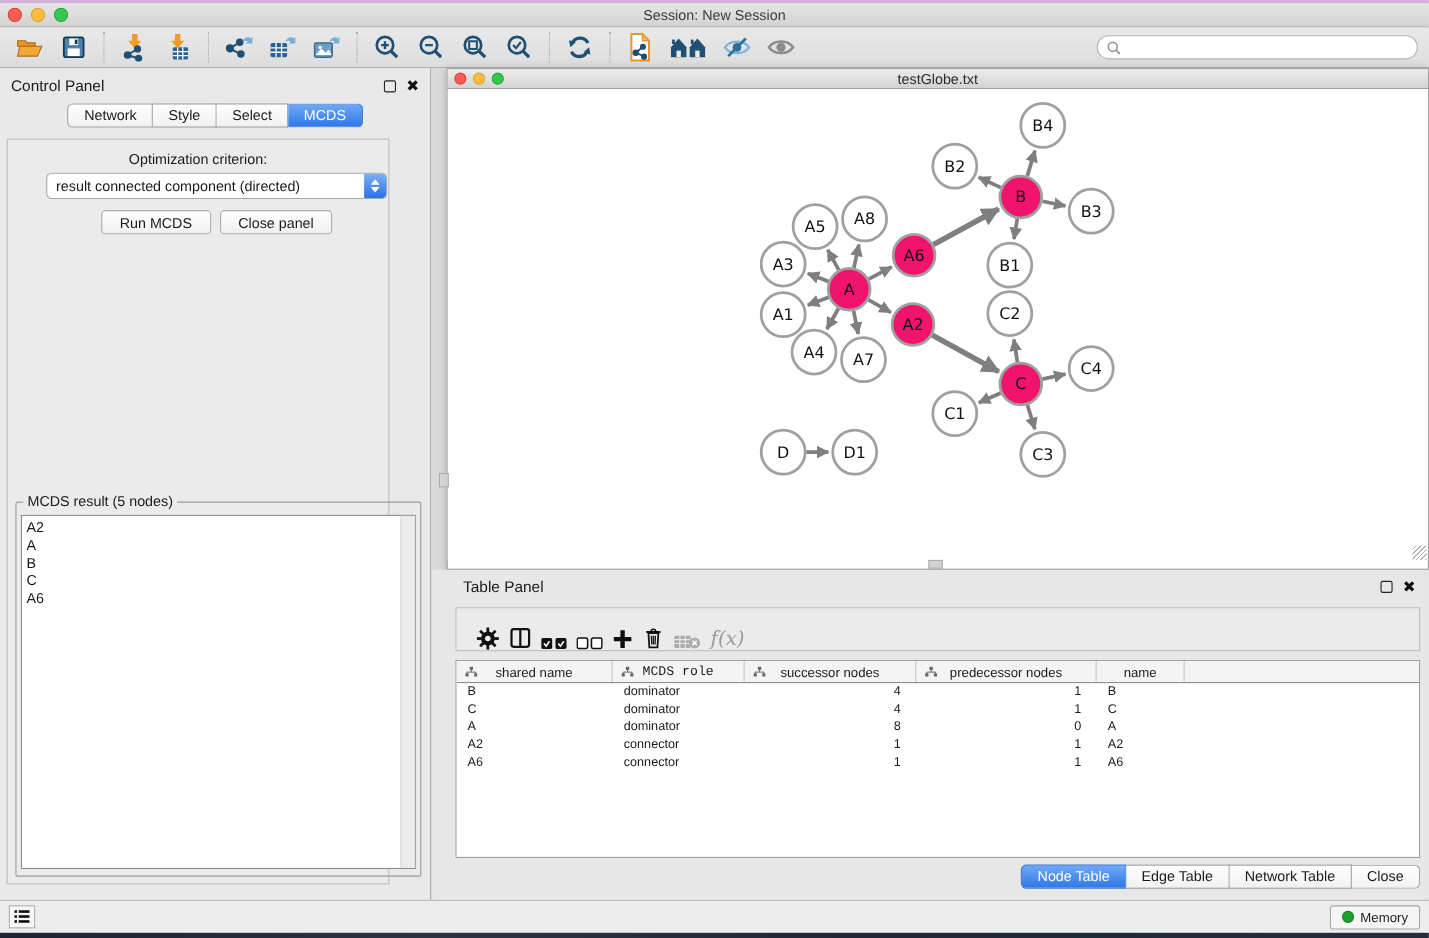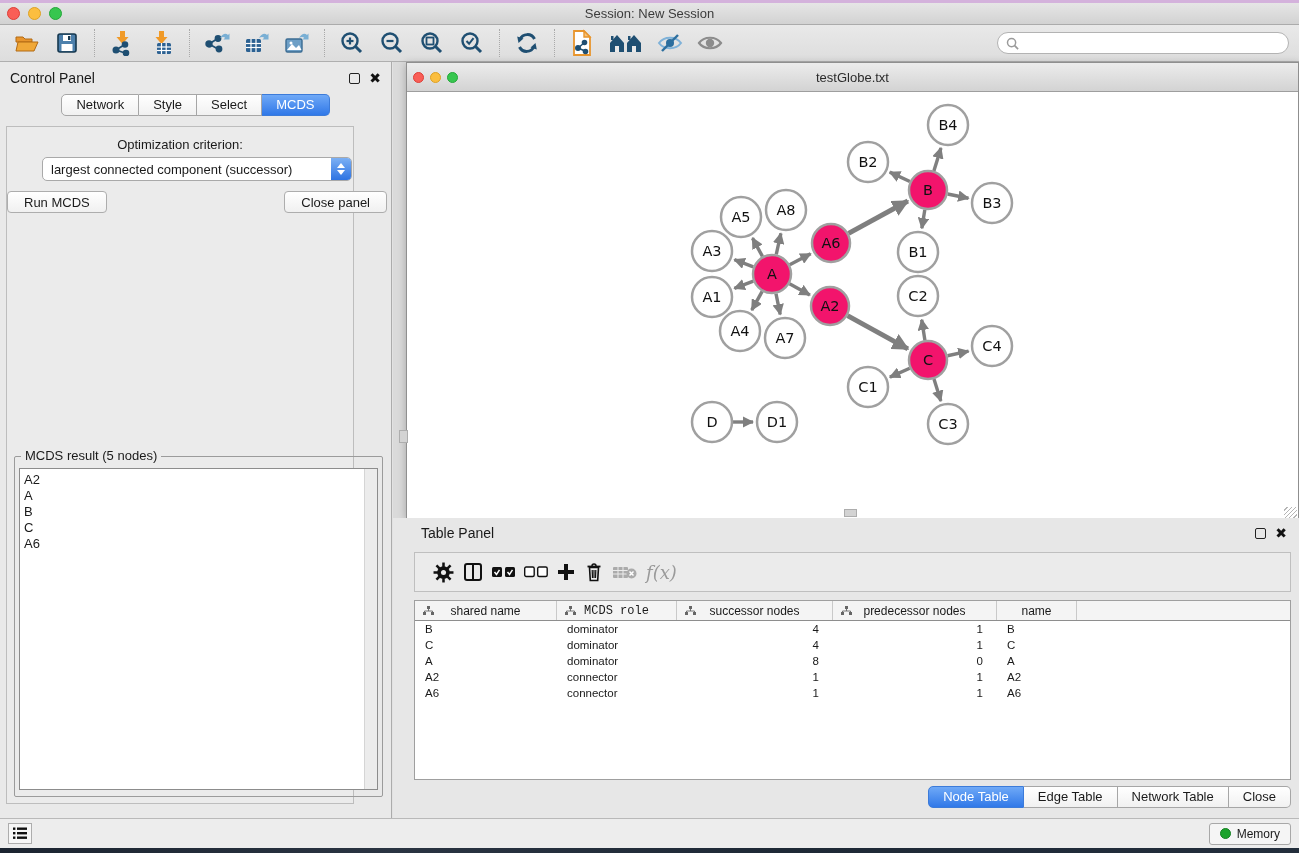--- a/index.html
+++ b/index.html
@@ -53,53 +53,53 @@
   .opt-label { text-align:center; margin-top:10px; font-size:13px; }
   .combo { position:absolute; left:35px; top:30px; width:310px; height:24px; background:#fff;
     border:1px solid #A9A9A9; border-radius:5px; display:flex; align-items:center; }
   .combo .combo-text { flex:1; padding-left:8px; font-size:13px; white-space:nowrap; overflow:hidden; }
   .combo .spinner { width:20px; height:22px; border-radius:0 4px 4px 0;
     background:linear-gradient(#7CB0F4,#2D73E2); display:flex; flex-direction:column; align-items:center; justify-content:center; gap:2px; }
   .combo .spinner span { width:0; height:0; border-left:4px solid transparent; border-right:4px solid transparent; }
   .combo .spinner .up { border-bottom:5px solid #fff; }
   .combo .spinner .dn { border-top:5px solid #fff; }
 
-  .btn-row { position:absolute; left:0; top:64px; width:380px; display:flex; justify-content:space-between; gap:8px; }
+  .btn-row { position:absolute; left:0; top:64px; width:380px; display:flex; justify-content:center; gap:8px; }
   .mac-btn { height:22px; background:linear-gradient(#FFFFFF,#F0F0F0); border:1px solid #ADADAD;
     border-radius:4px; font-size:13px; padding:0 16px; color:#1a1a1a; font-family:inherit; cursor:default; }
 
   .fieldset { position:absolute; left:7px; top:329px; width:369px; height:341px;
     border:1px solid #9B9B9B; border-radius:2px; }
   .fieldset .legend { position:absolute; left:6px; top:-9px; background:#EBEBEB; padding:0 4px; font-size:13px; }
   .result-box { position:absolute; left:4px; top:11px; right:4px; bottom:6px; background:#fff;
     border:1px solid #8C8C8C; display:flex; }
   .result-list { flex:1; list-style:none; padding:3px 0 0 4px; }
   .result-list li { font-size:13px; line-height:16px; }
   .scroll-track { width:13px; background:#ECECEC; border-left:1px solid #D5D5D5; }
 
   
   .net-window { position:absolute; left:13px; top:0px; width:893px; height:456px;
     background:#fff; border:1px solid #8F8F8F; box-shadow:0 2px 8px rgba(0,0,0,0.25); }
-  .net-titlebar { height:29px; background:linear-gradient(#ECECEC,#D3D3D3); border-bottom:1px solid #9E9E9E;
+  .net-titlebar { height:18px; background:linear-gradient(#ECECEC,#D3D3D3); border-bottom:1px solid #9E9E9E;
     display:flex; align-items:center; position:relative; }
   .net-titlebar .traffic { margin-left:6px; gap:6px; }
   .net-titlebar .light { width:11px; height:11px; }
   .net-titlebar .title { position:absolute; left:0; right:0; text-align:center; font-size:13px; color:#2B2B2B; }
   .net-canvas { position:relative; width:891px; height:429px; background:#fff; }
   .resize-grip { position:absolute; right:1px; bottom:1px; width:13px; height:13px;
     background:repeating-linear-gradient(135deg,transparent,transparent 2px,#B5B5B5 2px,#B5B5B5 3px); }
   .divider-handle-v { position:absolute; left:6px; top:368px; width:9px; height:13px; background:#D3D3D3; border:1px solid #ADADAD; }
   .divider-handle-h { position:absolute; left:451px; top:447px; width:13px; height:8px; background:#D3D3D3; border:1px solid #ADADAD; }
 
   
   .table-panel { position:absolute; left:0px; top:456px; width:906px; height:300px; background:#E7E7E7; }
   .tp-header { height:30px; display:flex; align-items:center; padding:0 12px 0 28px; }
   .tp-header .ph-title { font-size:14px; }
   .tp-toolbar { position:absolute; left:21px; top:34px; width:877px; height:40px; background:#EBEBEB;
-    border:1px solid #BFBFBF; display:flex; align-items:center; gap:8px; padding-left:18px; }
+    border:1px solid #BFBFBF; display:flex; align-items:flex-end; gap:8px; padding-left:18px; }
   .tp-icon { display:flex; align-items:center; justify-content:center; cursor:default; }
   .fx-label { font-family:"DejaVu Serif","Liberation Serif",serif; font-style:italic; font-size:18px; color:#9A9A9A; }
 
   .data-table { position:absolute; left:21px; top:82px; width:877px; height:180px; background:#fff;
     border:1px solid #9F9F9F; overflow:hidden; }
   .dt-header { display:flex; height:20px; background:#F4F4F4; border-bottom:1px solid #8E8E8E; }
   .dt-hcell { position:relative; display:flex; align-items:center; justify-content:center;
     border-right:1px solid #C9C9C9; font-size:12px; color:#1a1a1a; }
   .dt-hcell .hier { position:absolute; left:8px; top:5px; }
   .dt-hcell:last-child { border-right:1px solid #C9C9C9; }
@@ -322,21 +322,21 @@
     </div>
     <div class="seg-tabs" id="cp-tabs">
         <span class="seg-tab">Network</span>
         <span class="seg-tab">Style</span>
         <span class="seg-tab">Select</span>
         <span class="seg-tab active">MCDS</span>
       </div>
     <div class="cp-content">
       <div class="opt-label">Optimization criterion:</div>
       <div class="combo">
-        <span class="combo-text">largest connected component (successor)</span>
+        <span class="combo-text">result connected component (directed)</span>
         <span class="spinner">
             <span class="up"></span>
             <span class="dn"></span>
           </span>
       </div>
       <div class="btn-row">
         <button class="mac-btn">Run MCDS</button>
         <button class="mac-btn">Close panel</button>
       </div>
       <div class="fieldset">

